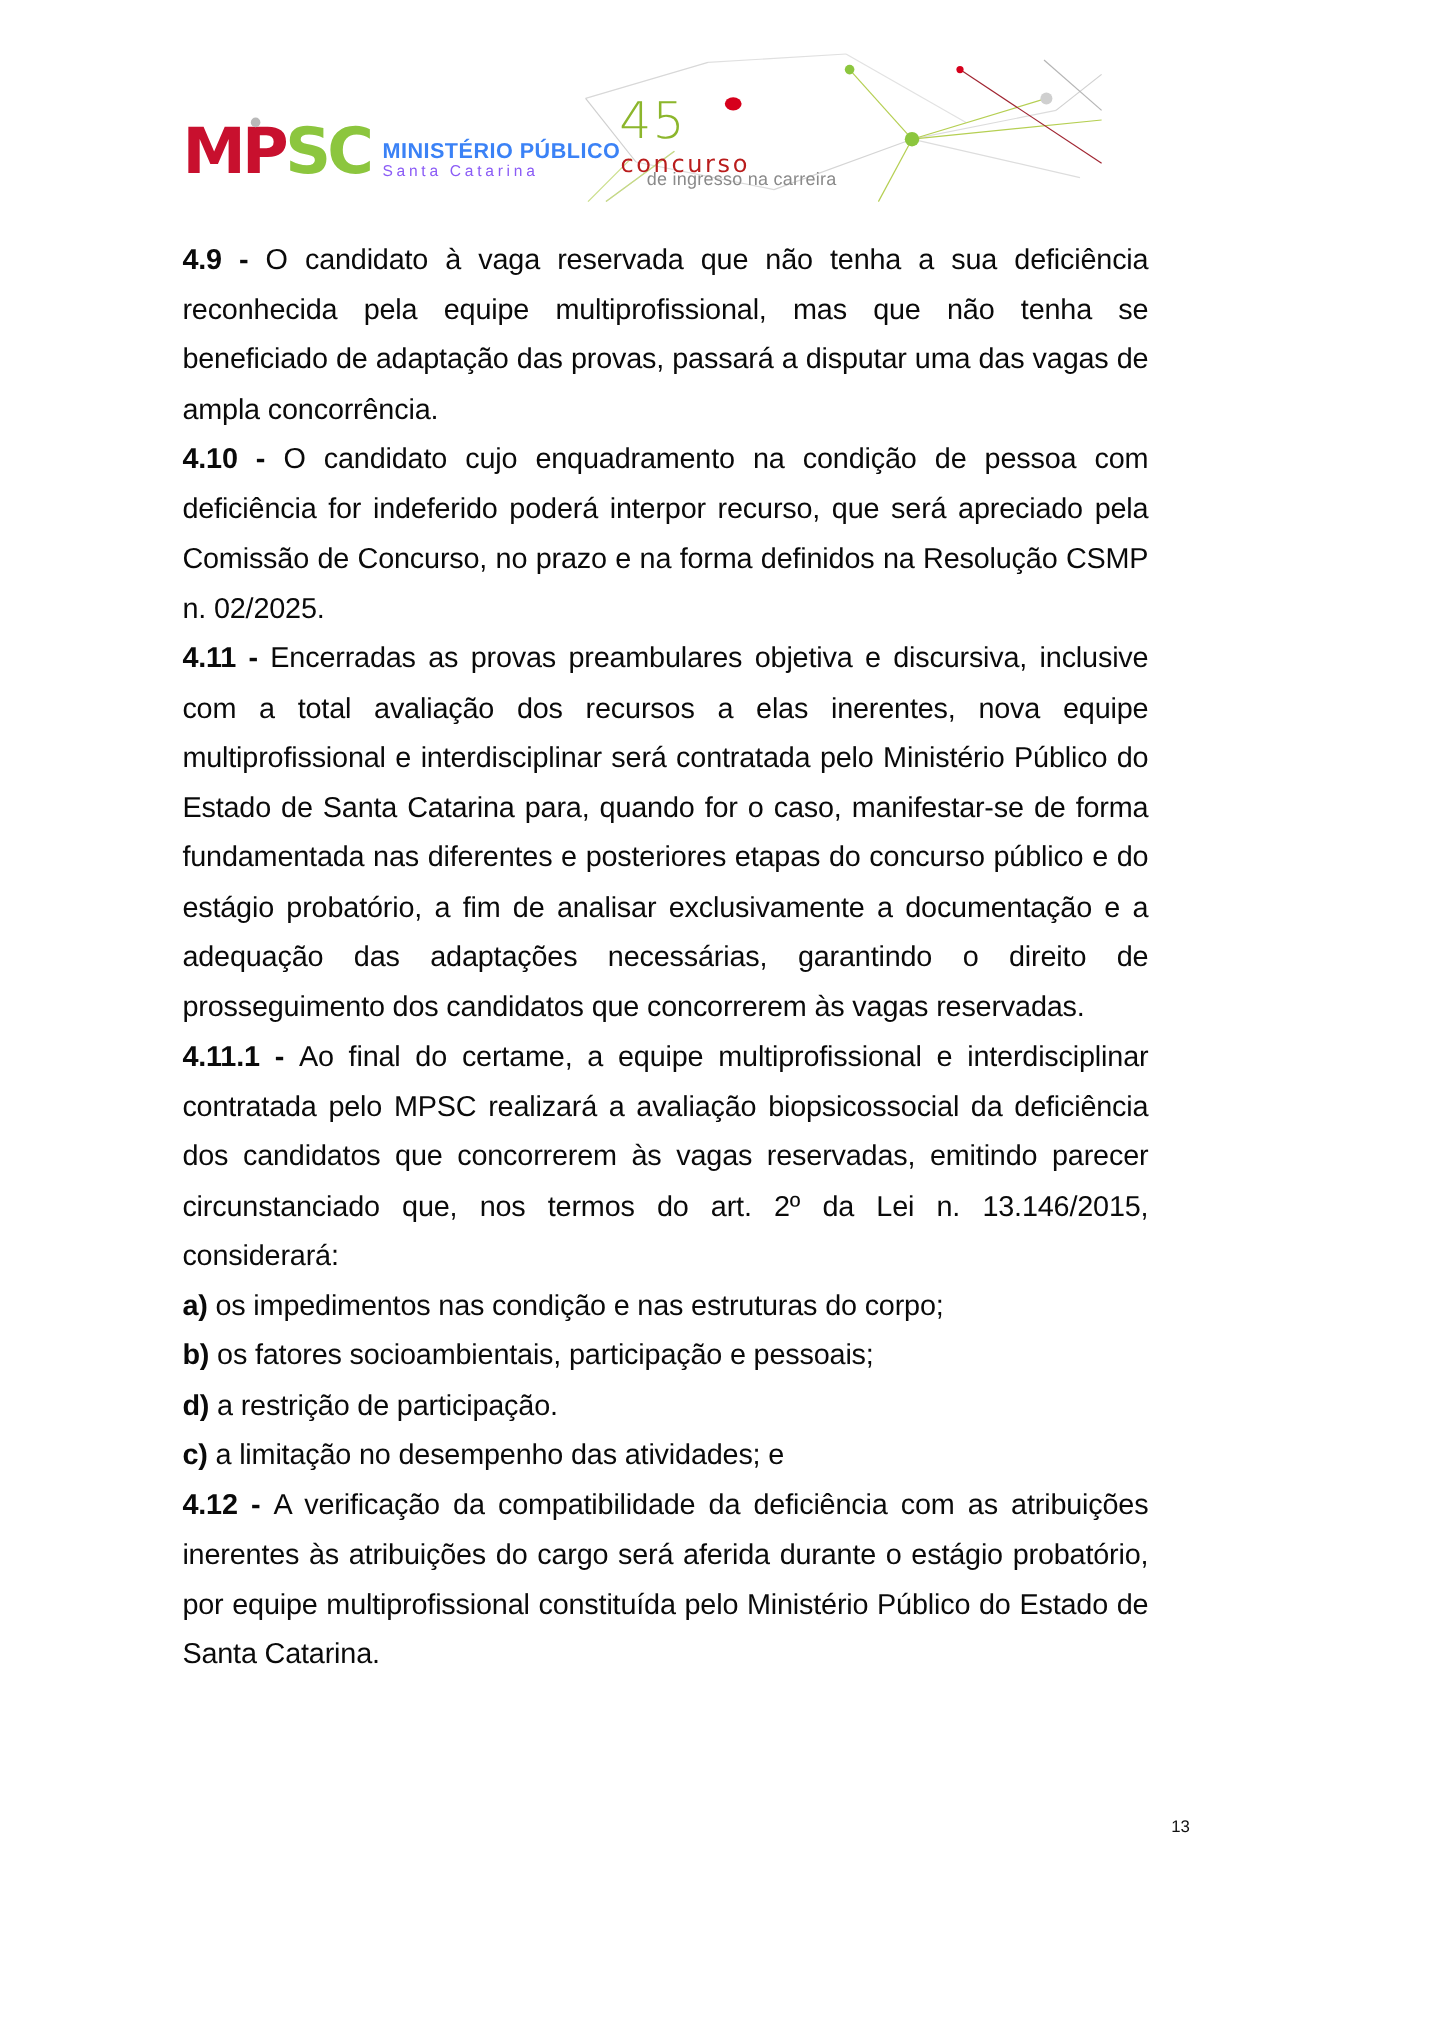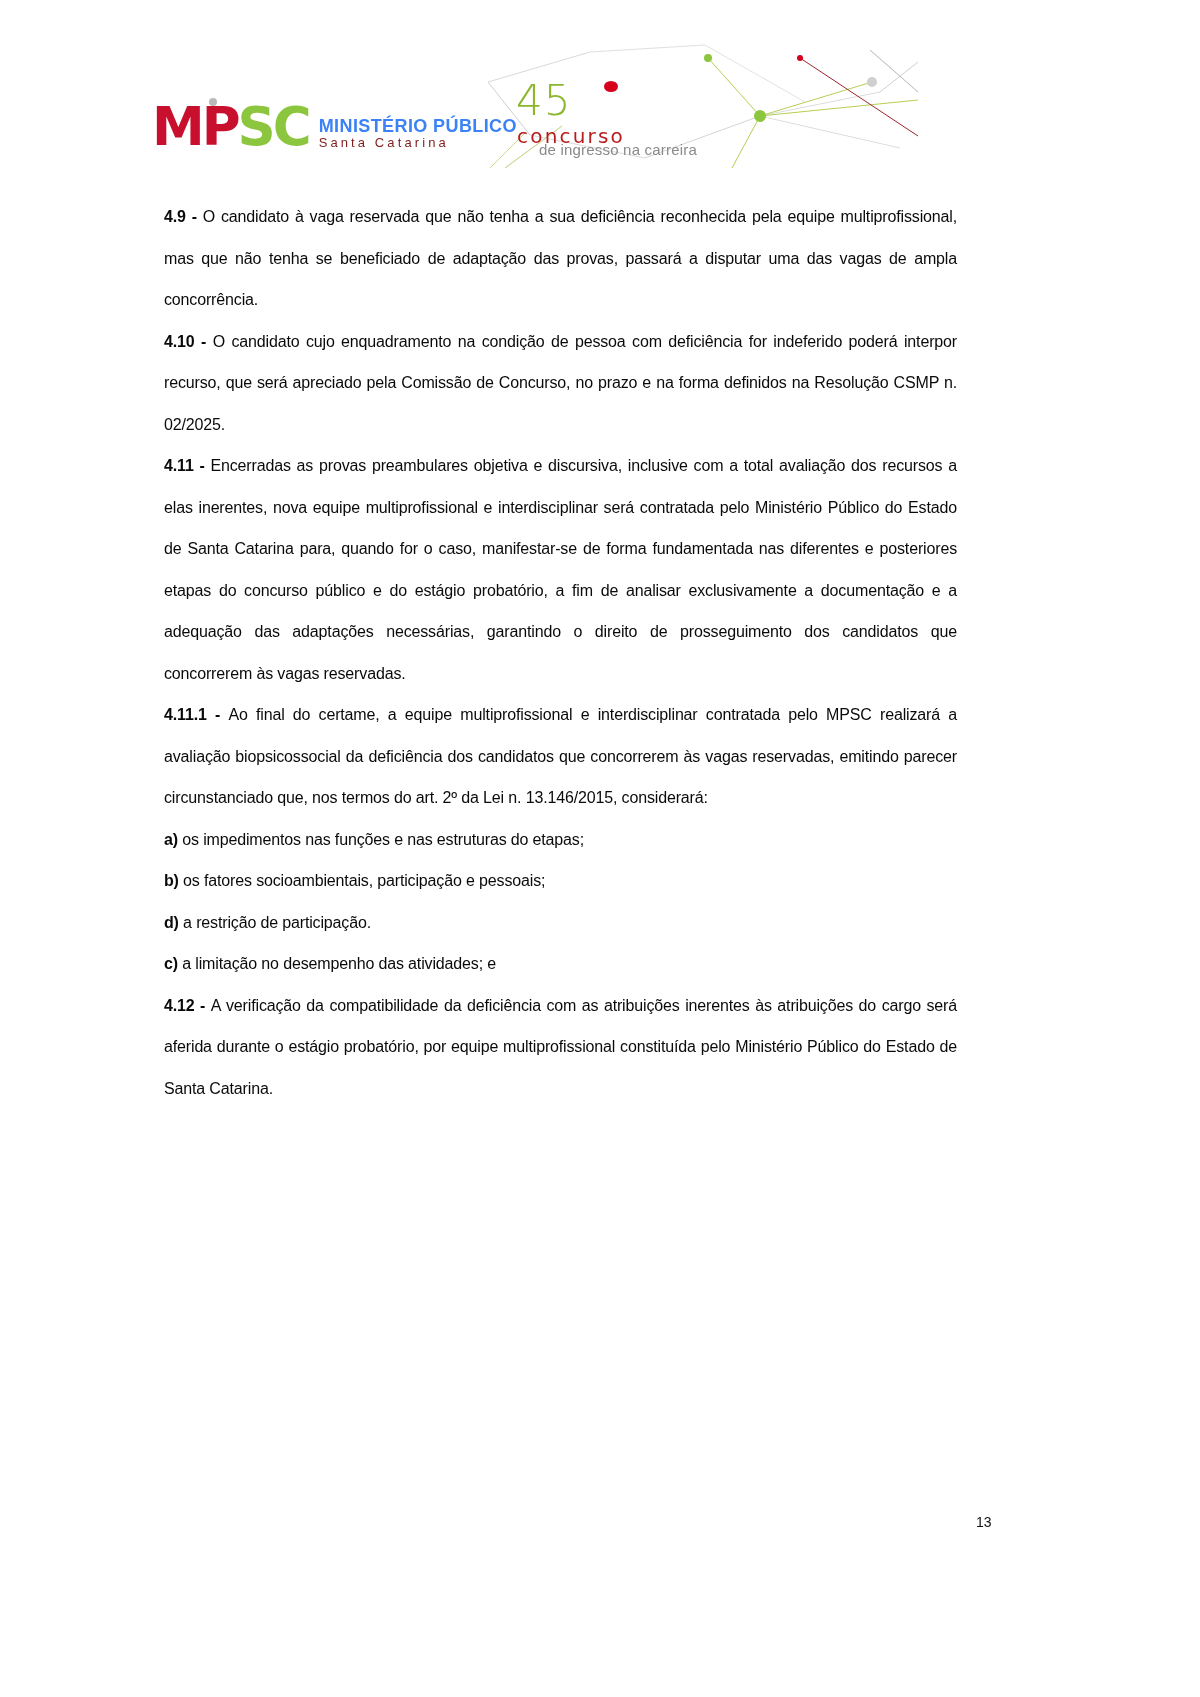--- a/index.html
+++ b/index.html
@@ -69,21 +69,21 @@
     font-size: 18px;
     letter-spacing: 0.4px;
     color: #3b82f6;
     white-space: nowrap;
   }
   .mpsc-words .l2 {
     font-family: "Liberation Sans", sans-serif;
     font-weight: 400;
     font-size: 13px;
     letter-spacing: 3.1px;
-    color: #7f1d1d;
+    color: #8b5cf6;
     white-space: nowrap;
   }
 
   
   .concurso-logo {
     position: absolute;
     left: 516px;
     top: 76px;
     width: 190px;
     height: 78px;
@@ -143,26 +143,26 @@
   }
 
   
   .doc-body {
     position: absolute;
     left: 152px;
     top: 196px;
     width: 805px;
   }
   .para {
-    font-size: 16px;
+    font-size: 24px;
     line-height: 41.5px;
     color: #0a0a0a;
     text-align: justify;
     text-justify: inter-word;
-    margin: 0 0 0 12px;
+    margin: 0 0 0 0;
     font-family: "Liberation Sans", "DejaVu Sans", sans-serif;
     font-stretch: condensed;
     letter-spacing: -0.15px;
     word-spacing: 0px;
   }
   .para.nojust { text-align: left; }
   .para b { font-weight: 700; }
 
   
   .page-number {
@@ -233,21 +233,21 @@
   <div class="doc-body">
 
     <p class="para"><b>4.9 - </b><span>O candidato à vaga reservada que não tenha a sua deficiência reconhecida pela equipe multiprofissional, mas que não tenha se beneficiado de adaptação das provas, passará a disputar uma das vagas de ampla concorrência.</span></p>
 
     <p class="para"><b>4.10 - </b><span>O candidato cujo enquadramento na condição de pessoa com deficiência for indeferido poderá interpor recurso, que será apreciado pela Comissão de Concurso, no prazo e na forma definidos na Resolução CSMP n. 02/2025.</span></p>
 
     <p class="para"><b>4.11 - </b><span>Encerradas as provas preambulares objetiva e discursiva, inclusive com a total avaliação dos recursos a elas inerentes, nova equipe multiprofissional e interdisciplinar será contratada pelo Ministério Público do Estado de Santa Catarina para, quando for o caso, manifestar-se de forma fundamentada nas diferentes e posteriores etapas do concurso público e do estágio probatório, a fim de analisar exclusivamente a documentação e a adequação das adaptações necessárias, garantindo o direito de prosseguimento dos candidatos que concorrerem às vagas reservadas.</span></p>
 
     <p class="para"><b>4.11.1 - </b><span>Ao final do certame, a equipe multiprofissional e interdisciplinar contratada pelo MPSC realizará a avaliação biopsicossocial da deficiência dos candidatos que concorrerem às vagas reservadas, emitindo parecer circunstanciado que, nos termos do art. 2º da Lei n. 13.146/2015, considerará:</span></p>
 
-    <p class="para nojust"><b>a) </b><span>os impedimentos nas funções e nas estruturas do etapas;</span></p>
+    <p class="para nojust"><b>a) </b><span>os impedimentos nas condição e nas estruturas do corpo;</span></p>
 
     <p class="para nojust"><b>b) </b><span>os fatores socioambientais, participação e pessoais;</span></p>
 
     <p class="para nojust"><b>d) </b><span>a restrição de participação.</span></p>
 
     <p class="para nojust"><b>c) </b><span>a limitação no desempenho das atividades; e</span></p>
 
     <p class="para"><b>4.12 - </b><span>A verificação da compatibilidade da deficiência com as atribuições inerentes às atribuições do cargo será aferida durante o estágio probatório, por equipe multiprofissional constituída pelo Ministério Público do Estado de Santa Catarina.</span></p>
 
   </div>

